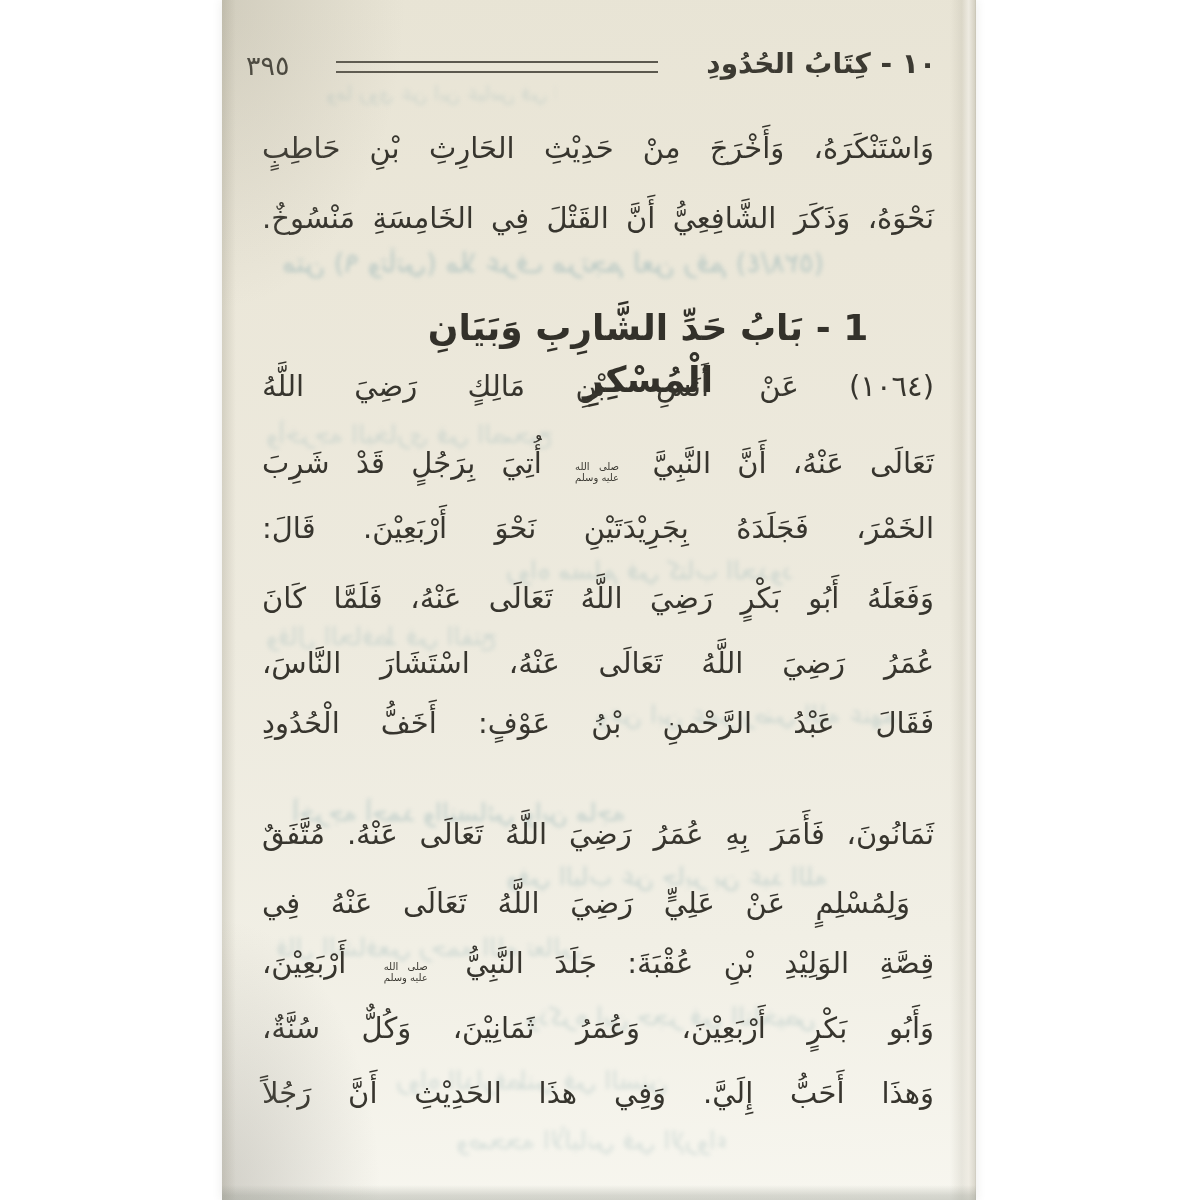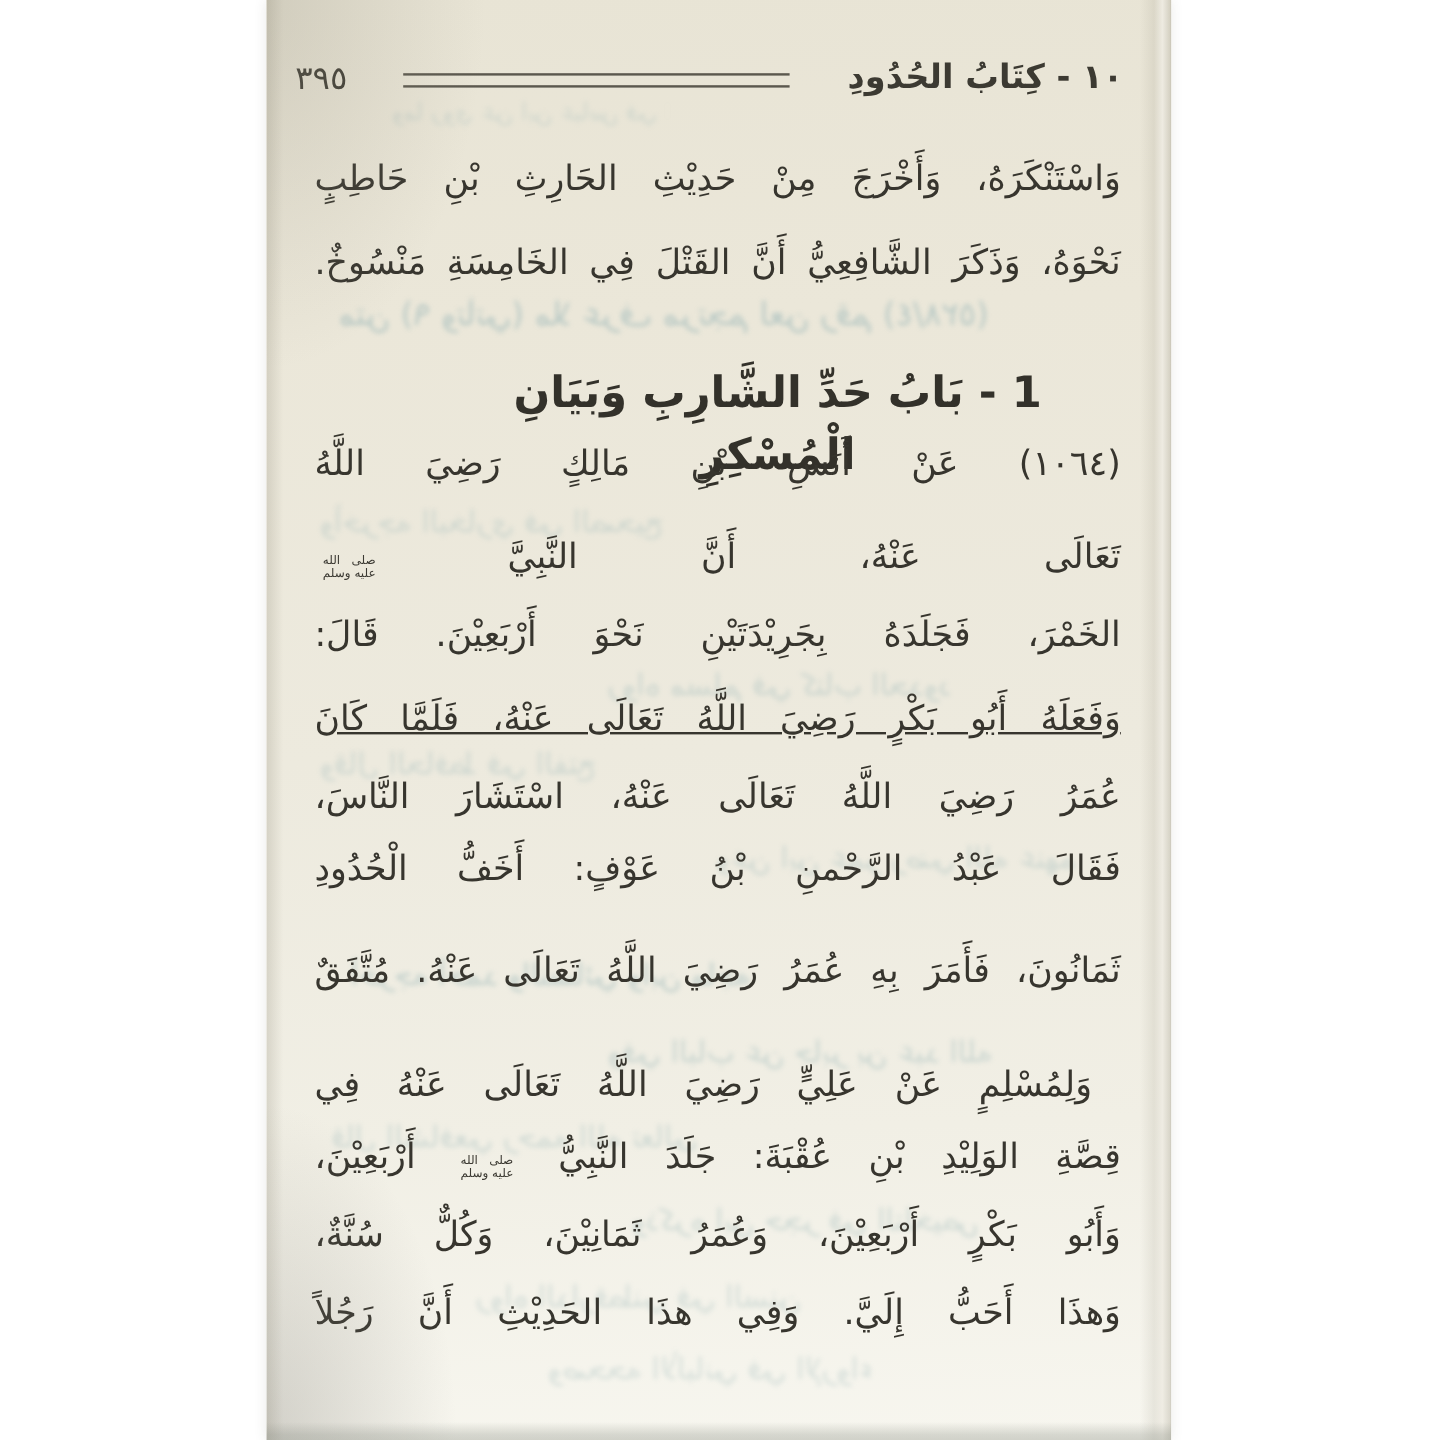--- a/index.html
+++ b/index.html
@@ -91,26 +91,27 @@
 
     <div class="ln" style="top:126px;">وَاسْتَنْكَرَهُ، وَأَخْرَجَ مِنْ حَدِيْثِ الحَارِثِ بْنِ حَاطِبٍ</div>
     <div class="ln" style="top:196px;">نَحْوَهُ، وَذَكَرَ الشَّافِعِيُّ أَنَّ القَتْلَ فِي الخَامِسَةِ مَنْسُوخٌ.</div>
 
     <div class="heading" style="top:302px;">1 - بَابُ حَدِّ الشَّارِبِ وَبَيَانِ الْمُسْكِرِ</div>
 
     <div class="ln" style="top:364px;">(١٠٦٤) عَنْ أَنَسِ بْنِ مَالِكٍ رَضِيَ اللَّهُ</div>
     <div class="ln" style="top:441px;">
       <span>تَعَالَى عَنْهُ، أَنَّ النَّبِيَّ</span>
       <span class="hon"><span>صلى الله</span><span>عليه وسلم</span></span>
+      <span>أُتِيَ بِرَجُلٍ قَدْ شَرِبَ</span>
     </div>
     <div class="ln" style="top:506px;">الخَمْرَ، فَجَلَدَهُ بِجَرِيْدَتَيْنِ نَحْوَ أَرْبَعِيْنَ. قَالَ:</div>
-    <div class="ln" style="top:576px;text-decoration:underline;">وَفَعَلَهُ أَبُو بَكْرٍ رَضِيَ اللَّهُ تَعَالَى عَنْهُ، فَلَمَّا كَانَ</div>
+    <div class="ln" style="top:576px;">وَفَعَلَهُ أَبُو بَكْرٍ رَضِيَ اللَّهُ تَعَالَى عَنْهُ، فَلَمَّا كَانَ</div>
     <div class="ln" style="top:641px;">عُمَرُ رَضِيَ اللَّهُ تَعَالَى عَنْهُ، اسْتَشَارَ النَّاسَ،</div>
     <div class="ln" style="top:701px;">فَقَالَ عَبْدُ الرَّحْمنِ بْنُ عَوْفٍ: أَخَفُّ الْحُدُودِ</div>
-    <div class="ln" style="top:786px;">ثَمَانُونَ، فَأَمَرَ بِهِ عُمَرُ رَضِيَ اللَّهُ تَعَالَى عَنْهُ. مُتَّفَقٌ</div>
+    <div class="ln" style="top:812px;">ثَمَانُونَ، فَأَمَرَ بِهِ عُمَرُ رَضِيَ اللَّهُ تَعَالَى عَنْهُ. مُتَّفَقٌ</div>
 
     <div class="ln indent" style="top:881px;">وَلِمُسْلِمٍ عَنْ عَلِيٍّ رَضِيَ اللَّهُ تَعَالَى عَنْهُ فِي</div>
     <div class="ln" style="top:941px;">
       <span>قِصَّةِ الوَلِيْدِ بْنِ عُقْبَةَ: جَلَدَ النَّبِيُّ</span>
       <span class="hon"><span>صلى الله</span><span>عليه وسلم</span></span>
       <span>أَرْبَعِيْنَ،</span>
     </div>
     <div class="ln" style="top:1006px;">وَأَبُو بَكْرٍ أَرْبَعِيْنَ، وَعُمَرُ ثَمَانِيْنَ، وَكُلٌّ سُنَّةٌ،</div>
     <div class="ln" style="top:1071px;">وَهذَا أَحَبُّ إِلَيَّ. وَفِي هذَا الحَدِيْثِ أَنَّ رَجُلاً</div>
 

